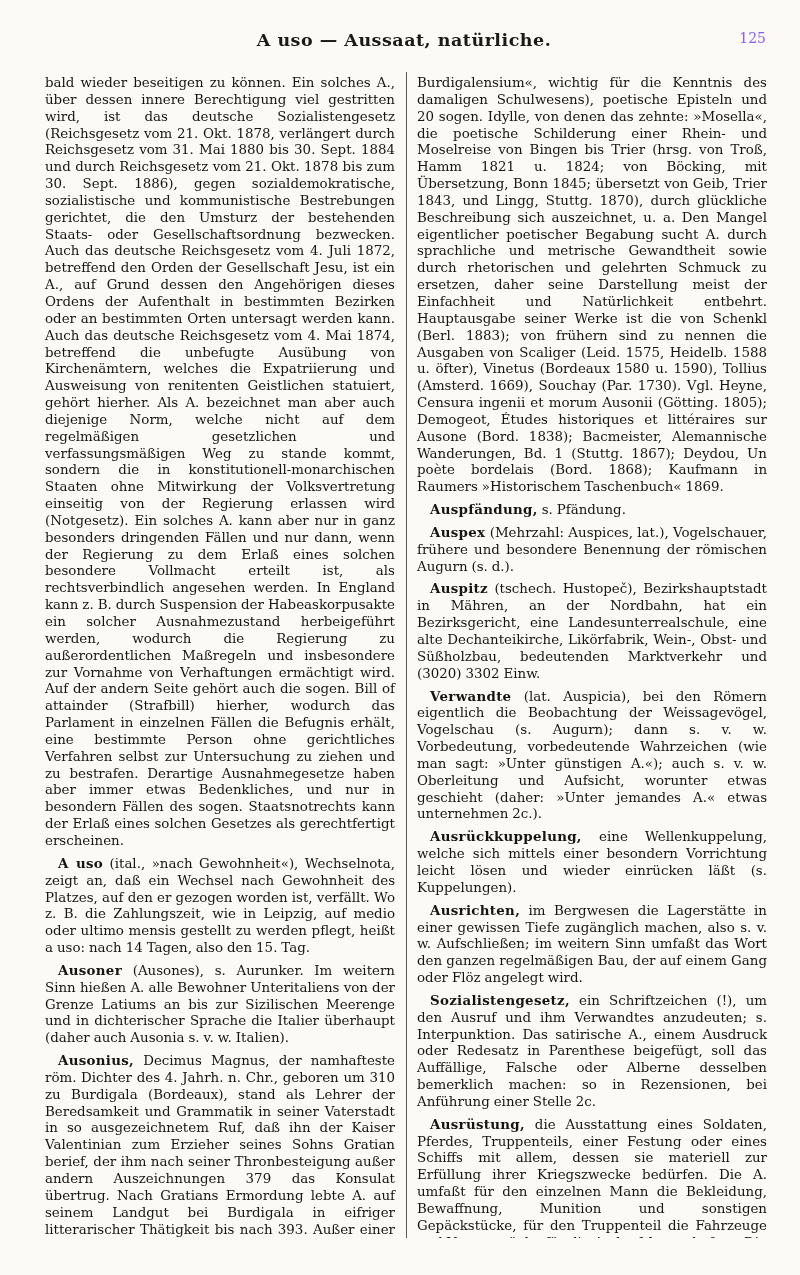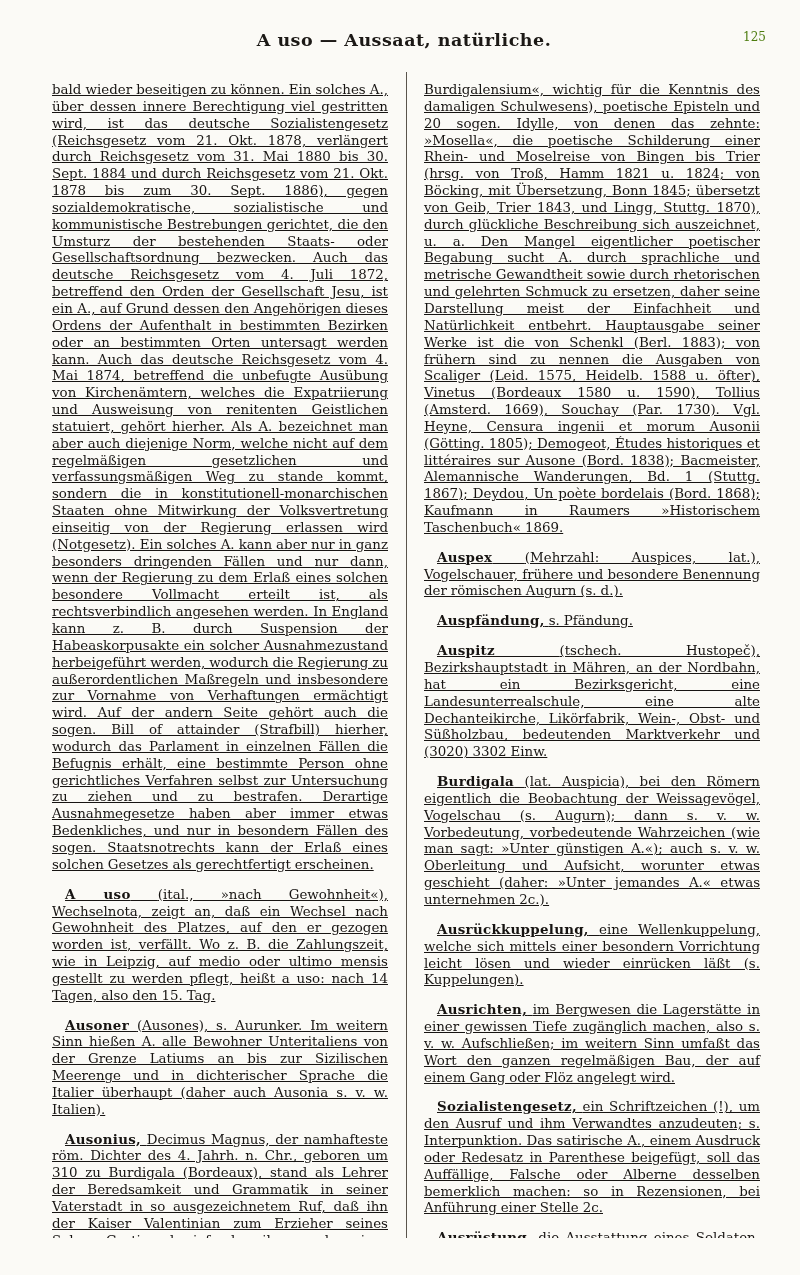--- a/index.html
+++ b/index.html
@@ -30,22 +30,22 @@
     text-align: center;
     font-size: 17.5px;
     letter-spacing: 0.5px;
     font-weight: bold;
     color: #1c1916;
   }
   .page-number {
     position: absolute;
     right: 2px;
     top: 0;
-    font-size: 12px;
-    color: #4d7c0f;
+    font-size: 14px;
+    color: #8b5cf6;
   }
   .columns {
     display: flex;
     align-items: stretch;
     height: 1168px;
     overflow: hidden;
   }
   .column {
     width: 360px;
     flex: 0 0 360px;
@@ -56,22 +56,21 @@
     hyphens: none;
     word-spacing: -0.3px;
   }
   .col-rule {
     flex: 0 0 1px;
     width: 1px;
     background: #5a544c;
     margin: 2px 5px 0 6px;
   }
   .column p {
-    margin: 12px;
-    text-decoration: underline;
+    margin: 5px;
   }
   .para-continuation {
     text-indent: 0;
   }
   .para-entry {
     text-indent: 13px;
   }
   .headword {
     font-weight: bold;
     letter-spacing: 0.3px;
@@ -93,24 +92,24 @@
       <p class="para-continuation"><span>bald wieder beseitigen zu können. Ein solches A., über dessen innere Berechtigung viel gestritten wird, ist das deutsche Sozialistengesetz (Reichsgesetz vom 21. Okt. 1878, verlängert durch Reichsgesetz vom 31. Mai 1880 bis 30. Sept. 1884 und durch Reichsgesetz vom 21. Okt. 1878 bis zum 30. Sept. 1886), gegen sozialdemokratische, sozialistische und kommunistische Bestrebungen gerichtet, die den Umsturz der bestehenden Staats- oder Gesellschaftsordnung bezwecken. Auch das deutsche Reichsgesetz vom 4. Juli 1872, betreffend den Orden der Gesellschaft Jesu, ist ein A., auf Grund dessen den Angehörigen dieses Ordens der Aufenthalt in bestimmten Bezirken oder an bestimmten Orten untersagt werden kann. Auch das deutsche Reichsgesetz vom 4. Mai 1874, betreffend die unbefugte Ausübung von Kirchenämtern, welches die Expatriierung und Ausweisung von renitenten Geistlichen statuiert, gehört hierher. Als A. bezeichnet man aber auch diejenige Norm, welche nicht auf dem regelmäßigen gesetzlichen und verfassungsmäßigen Weg zu stande kommt, sondern die in konstitutionell-monarchischen Staaten ohne Mitwirkung der Volksvertretung einseitig von der Regierung erlassen wird (Notgesetz). Ein solches A. kann aber nur in ganz besonders dringenden Fällen und nur dann, wenn der Regierung zu dem Erlaß eines solchen besondere Vollmacht erteilt ist, als rechtsverbindlich angesehen werden. In England kann z. B. durch Suspension der Habeaskorpusakte ein solcher Ausnahmezustand herbeigeführt werden, wodurch die Regierung zu außerordentlichen Maßregeln und insbesondere zur Vornahme von Verhaftungen ermächtigt wird. Auf der andern Seite gehört auch die sogen. Bill of attainder (Strafbill) hierher, wodurch das Parlament in einzelnen Fällen die Befugnis erhält, eine bestimmte Person ohne gerichtliches Verfahren selbst zur Untersuchung zu ziehen und zu bestrafen. Derartige Ausnahmegesetze haben aber immer etwas Bedenkliches, und nur in besondern Fällen des sogen. Staatsnotrechts kann der Erlaß eines solchen Gesetzes als gerechtfertigt erscheinen.</span></p>
       <p class="para-entry"><b class="headword">A uso</b> <span>(ital., »nach Gewohnheit«), Wechselnota, zeigt an, daß ein Wechsel nach Gewohnheit des Platzes, auf den er gezogen worden ist, verfällt. Wo z. B. die Zahlungszeit, wie in Leipzig, auf medio oder ultimo mensis gestellt zu werden pflegt, heißt a uso: nach 14 Tagen, also den 15. Tag.</span></p>
       <p class="para-entry"><b class="headword">Ausoner</b> <span>(Ausones), s. Aurunker. Im weitern Sinn hießen A. alle Bewohner Unteritaliens von der Grenze Latiums an bis zur Sizilischen Meerenge und in dichterischer Sprache die Italier überhaupt (daher auch Ausonia s. v. w. Italien).</span></p>
       <p class="para-entry"><b class="headword">Ausonius,</b> <span>Decimus Magnus, der namhafteste röm. Dichter des 4. Jahrh. n. Chr., geboren um 310 zu Burdigala (Bordeaux), stand als Lehrer der Beredsamkeit und Grammatik in seiner Vaterstadt in so ausgezeichnetem Ruf, daß ihn der Kaiser Valentinian zum Erzieher seines Sohns Gratian berief, der ihm nach seiner Thronbesteigung außer andern Auszeichnungen 379 das Konsulat übertrug. Nach Gratians Ermordung lebte A. auf seinem Landgut bei Burdigala in eifriger litterarischer Thätigkeit bis nach 393. Außer einer schwülstigen Lobrede auf Gratian besitzen wir von A. eine Reihe von Gedichten in verschiedenen Maßen und über alle möglichen Gegenstände, wie denn überhaupt kein Thema ihm zu gering schien, Gelehrsamkeit und Witz nebst Vers- und Sprachgewandtheit spielen zu lassen: Epigramme, Gedichte auf verstorbene Verwandte (Parentalia) und Fachgenossen (»Commemoratio professorum</span></p>
     </div>
 
     <div class="col-rule"></div>
 
     <div class="column">
       <p class="para-continuation"><span>Burdigalensium«, wichtig für die Kenntnis des damaligen Schulwesens), poetische Episteln und 20 sogen. Idylle, von denen das zehnte: »Mosella«, die poetische Schilderung einer Rhein- und Moselreise von Bingen bis Trier (hrsg. von Troß, Hamm 1821 u. 1824; von Böcking, mit Übersetzung, Bonn 1845; übersetzt von Geib, Trier 1843, und Lingg, Stuttg. 1870), durch glückliche Beschreibung sich auszeichnet, u. a. Den Mangel eigentlicher poetischer Begabung sucht A. durch sprachliche und metrische Gewandtheit sowie durch rhetorischen und gelehrten Schmuck zu ersetzen, daher seine Darstellung meist der Einfachheit und Natürlichkeit entbehrt. Hauptausgabe seiner Werke ist die von Schenkl (Berl. 1883); von frühern sind zu nennen die Ausgaben von Scaliger (Leid. 1575, Heidelb. 1588 u. öfter), Vinetus (Bordeaux 1580 u. 1590), Tollius (Amsterd. 1669), Souchay (Par. 1730). Vgl. Heyne, Censura ingenii et morum Ausonii (Götting. 1805); Demogeot, Études historiques et littéraires sur Ausone (Bord. 1838); Bacmeister, Alemannische Wanderungen, Bd. 1 (Stuttg. 1867); Deydou, Un poète bordelais (Bord. 1868); Kaufmann in Raumers »Historischem Taschenbuch« 1869.</span></p>
+      <p class="para-entry"><b class="headword">Auspfändung,</b> <span>s. Pfändung.</span></p>
       <p class="para-entry"><b class="headword">Auspex</b> <span>(Mehrzahl: Auspices, lat.), Vogelschauer, frühere und besondere Benennung der römischen Augurn (s. d.).</span></p>
-      <p class="para-entry"><b class="headword">Auspfändung,</b> <span>s. Pfändung.</span></p>
       <p class="para-entry"><b class="headword">Auspitz</b> <span>(tschech. Hustopeč), Bezirkshauptstadt in Mähren, an der Nordbahn, hat ein Bezirksgericht, eine Landesunterrealschule, eine alte Dechanteikirche, Likörfabrik, Wein-, Obst- und Süßholzbau, bedeutenden Marktverkehr und (3020) 3302 Einw.</span></p>
-      <p class="para-entry"><b class="headword">Burdigala</b> <span>(lat. Auspicia), bei den Römern eigentlich die Beobachtung der Weissagevögel, Vogelschau (s. Augurn); dann s. v. w. Vorbedeutung, vorbedeutende Wahrzeichen (wie man sagt: »Unter günstigen A.«); auch s. v. w. Oberleitung und Aufsicht, worunter etwas geschieht (daher: »Unter jemandes A.« etwas unternehmen 2c.).</span></p>
+      <p class="para-entry"><b class="headword">Verwandte</b> <span>(lat. Auspicia), bei den Römern eigentlich die Beobachtung der Weissagevögel, Vogelschau (s. Augurn); dann s. v. w. Vorbedeutung, vorbedeutende Wahrzeichen (wie man sagt: »Unter günstigen A.«); auch s. v. w. Oberleitung und Aufsicht, worunter etwas geschieht (daher: »Unter jemandes A.« etwas unternehmen 2c.).</span></p>
       <p class="para-entry"><b class="headword">Ausrückkuppelung,</b> <span>eine Wellenkuppelung, welche sich mittels einer besondern Vorrichtung leicht lösen und wieder einrücken läßt (s. Kuppelungen).</span></p>
       <p class="para-entry"><b class="headword">Ausrichten,</b> <span>im Bergwesen die Lagerstätte in einer gewissen Tiefe zugänglich machen, also s. v. w. Aufschließen; im weitern Sinn umfaßt das Wort den ganzen regelmäßigen Bau, der auf einem Gang oder Flöz angelegt wird.</span></p>
       <p class="para-entry"><b class="headword">Sozialistengesetz,</b> <span>ein Schriftzeichen (!), um den Ausruf und ihm Verwandtes anzudeuten; s. Interpunktion. Das satirische A., einem Ausdruck oder Redesatz in Parenthese beigefügt, soll das Auffällige, Falsche oder Alberne desselben bemerklich machen: so in Rezensionen, bei Anführung einer Stelle 2c.</span></p>
       <p class="para-entry"><b class="headword">Ausrüstung,</b> <span>die Ausstattung eines Soldaten, Pferdes, Truppenteils, einer Festung oder eines Schiffs mit allem, dessen sie materiell zur Erfüllung ihrer Kriegszwecke bedürfen. Die A. umfaßt für den einzelnen Mann die Bekleidung, Bewaffnung, Munition und sonstigen Gepäckstücke, für den Truppenteil die Fahrzeuge und Vorratsstücke für die A. der Mannschaften. Die A. einer Festung zur Verteidigung heißt deren Armierung (s. Festungskrieg). Die A. eines Schiffs bezieht sich auf dessen erforderliches Inventar und Material für die Seereise; bei Kriegsschiffen gehören dazu: Geschütze, Munition, Handwaffen, Proviant, Kohlen, Tauwerk, Segel, nautische Instrumente, Karten, Bücher, Flaggen 2c.</span></p>
 
     </div>
 
   </div>
 
 </div>

